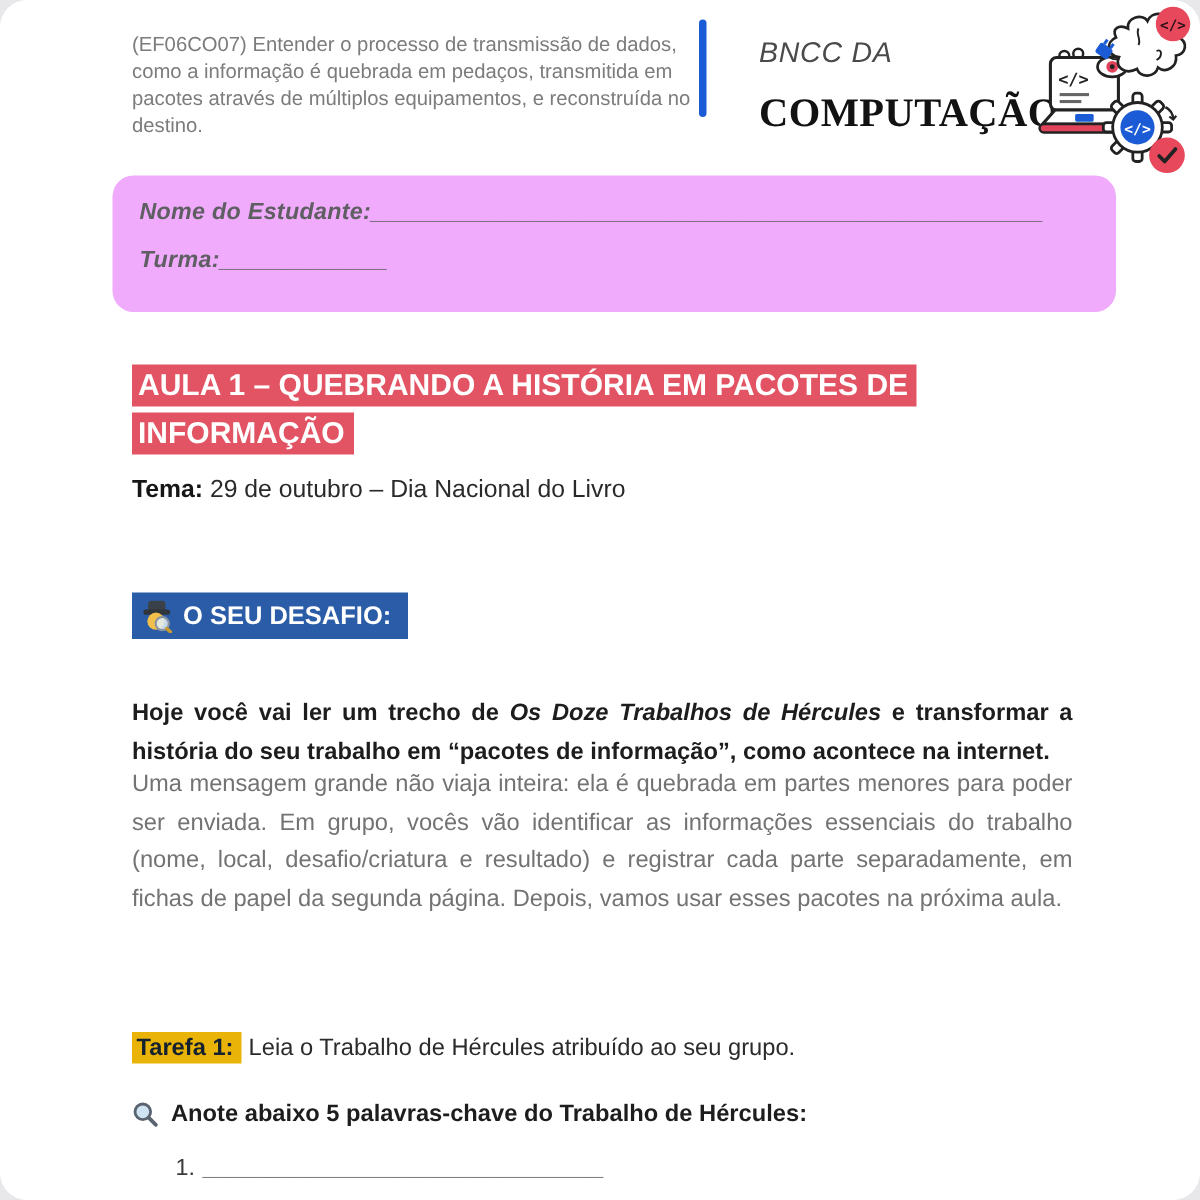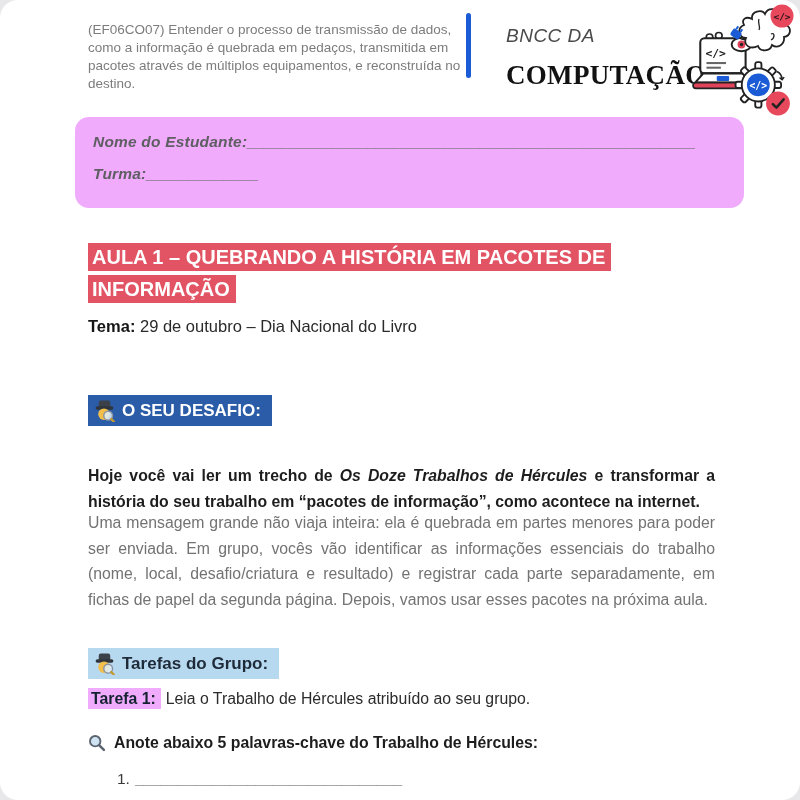--- a/index.html
+++ b/index.html
@@ -54,21 +54,21 @@
   .badge-challenge { top:395px; background:#2b5ca7; color:#ffffff; }
   .badge-tasks { top:648px; background:#b7d9f0; color:#1e2a38; }
   .para {
     position:absolute; left:88px; width:627px; font-size:15.8px;
     line-height:25.6px; text-align:justify;
   }
   .para-intro { top:423px; font-weight:700; color:#1d1d1d;margin-top:40px; }
   .para-desc  { top:510px; font-weight:400; color:#737373; }
   .task-line { position:absolute; left:88px; top:690px; font-size:15.8px; color:#2b2b2b; }
   .task-label {
-    background:#f0abfc; font-weight:700; color:#14212e; padding:2px 5px 2px 3px;
+    background:#eab308; font-weight:700; color:#14212e; padding:2px 5px 2px 3px;
   }
   .task-text { margin-left:5px; }
   .keywords-line {
     position:absolute; left:88px; top:734px; display:flex; align-items:center; gap:8px;
     font-size:15.8px; font-weight:700; color:#1d1d1d;
   }
   .item-line { position:absolute; left:88px; top:770px; font-size:15.5px; color:#3a3a3a;margin-left:29px; }
   .item-num { margin-right:5px; }
   svg text { font-family:"DejaVu Sans Mono", monospace; }
 </style>
@@ -159,30 +159,20 @@
       <circle cx="13.5" cy="16" r="4.2" fill="#dfeef8" fill-opacity="0.85" stroke="#8a93a1" stroke-width="1.4"></circle>
       <line x1="16.4" y1="19.2" x2="18.8" y2="21.4" stroke="#c59a33" stroke-width="2.2" stroke-linecap="round"></line>
     </svg>
     <span>O SEU DESAFIO:</span>
   </div>
 
   <p class="para para-intro"><span>Hoje você vai ler um trecho de </span><em>Os Doze Trabalhos de Hércules</em><span> e transformar a história do seu trabalho em “pacotes de informação”, como acontece na internet.</span></p>
 
   <p class="para para-desc">Uma mensagem grande não viaja inteira: ela é quebrada em partes menores para poder ser enviada. Em grupo, vocês vão identificar as informações essenciais do trabalho (nome, local, desafio/criatura e resultado) e registrar cada parte separadamente, em fichas de papel da segunda página. Depois, vamos usar esses pacotes na próxima aula.</p>
 
-  <div class="badge badge-tasks">
-    <svg width="21" height="23" viewBox="0 0 20 22">
-      <rect x="4.5" y="1.5" width="11" height="7" rx="2" fill="#3b4148"></rect>
-      <rect x="1.5" y="7" width="17" height="3.4" rx="1.7" fill="#2f353b"></rect>
-      <circle cx="9.5" cy="14.5" r="5.5" fill="#f2bf4b"></circle>
-      <circle cx="13.5" cy="16" r="4.2" fill="#dfeef8" fill-opacity="0.85" stroke="#8a93a1" stroke-width="1.4"></circle>
-      <line x1="16.4" y1="19.2" x2="18.8" y2="21.4" stroke="#c59a33" stroke-width="2.2" stroke-linecap="round"></line>
-    </svg>
-    <span>Tarefas do Grupo:</span>
-  </div>
 
   <div class="task-line">
     <span class="task-label">Tarefa 1:</span><span class="task-text">Leia o Trabalho de Hércules atribuído ao seu grupo.</span>
   </div>
 
   <div class="keywords-line">
     <svg width="18" height="18" viewBox="0 0 18 18">
       <circle cx="7.2" cy="7.2" r="5.2" fill="#cfe3f2" stroke="#5a6470" stroke-width="1.9"></circle>
       <line x1="11.3" y1="11.3" x2="15.9" y2="15.9" stroke="#5a6470" stroke-width="2.5" stroke-linecap="round"></line>
     </svg>

